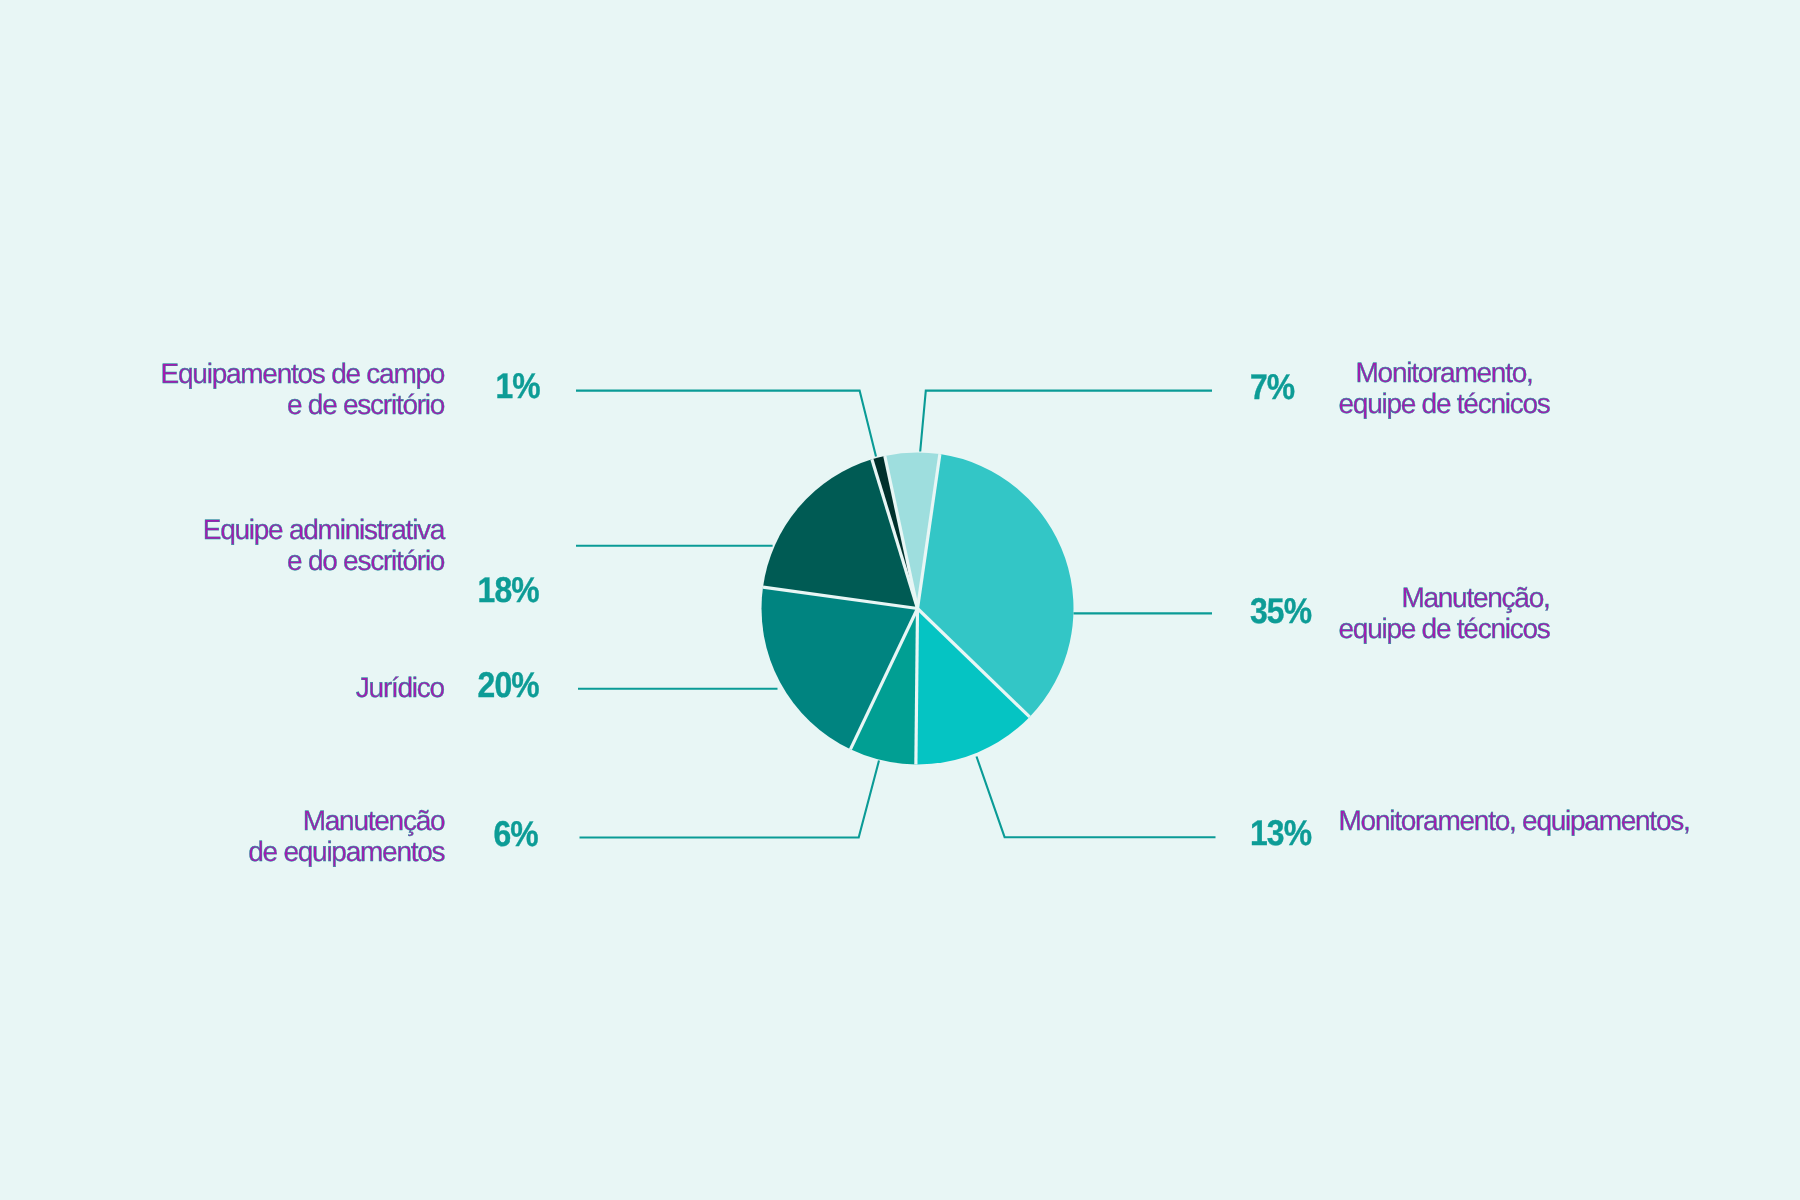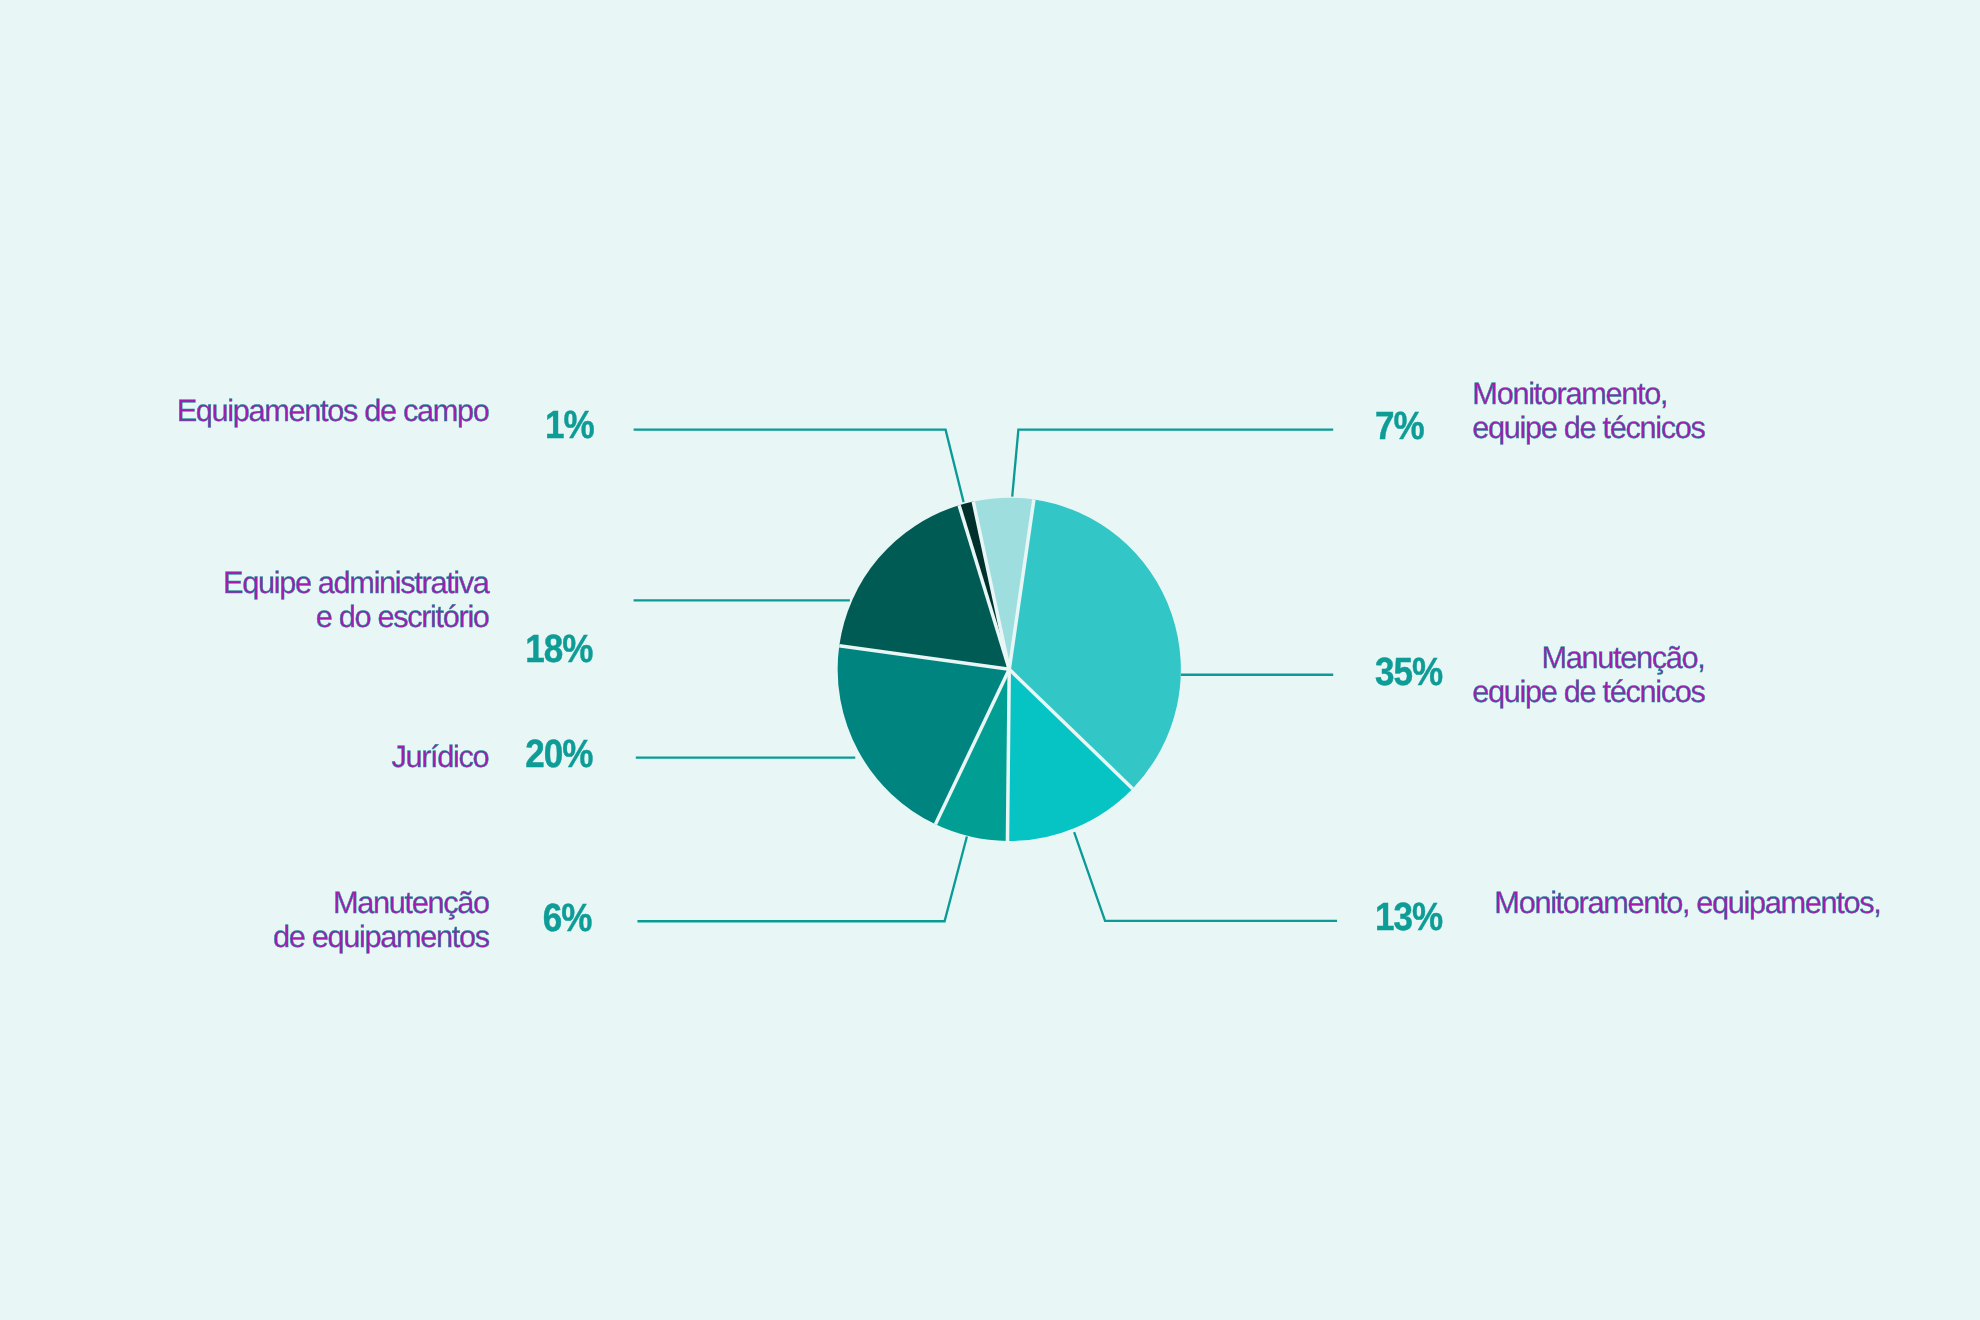--- a/index.html
+++ b/index.html
@@ -74,35 +74,35 @@
         <path d="M 879.0 760.5 L 858.7 837.5 L 579.5 837.5" fill="none" stroke="#0a9b96" stroke-width="2.1" stroke-linecap="butt" stroke-linejoin="miter"></path>
         <path d="M 777.5 688.8 L 578.0 688.8" fill="none" stroke="#0a9b96" stroke-width="2.1" stroke-linecap="butt" stroke-linejoin="miter"></path>
         <path d="M 772.6 545.8 L 576.0 545.8" fill="none" stroke="#0a9b96" stroke-width="2.1" stroke-linecap="butt" stroke-linejoin="miter"></path>
         <path d="M 876.0 456.5 L 859.6 390.6 L 576.0 390.6" fill="none" stroke="#0a9b96" stroke-width="2.1" stroke-linecap="butt" stroke-linejoin="miter"></path>
       </g>
   </svg>
 
   <div id="labels">
     <div class="callout">
       <div class="pct-block align-left" style="left: 1250px; top: 371.9px;"><span>7%</span></div>
-      <div class="name-block align-left" style="left: 1338.5px; top: 342px;">
+      <div class="name-block align-left" style="left: 1338.5px; top: 357px; text-align: center;">
         <div>Monitoramento,</div>
         <div>equipe de técnicos</div>
       </div>
     </div>
     <div class="callout">
       <div class="pct-block align-left" style="left: 1250px; top: 595.5px;"><span>35%</span></div>
       <div class="name-block align-left" style="left: 1338.5px; top: 581.8px; text-align: right;">
         <div>Manutenção,</div>
         <div>equipe de técnicos</div>
       </div>
     </div>
     <div class="callout">
       <div class="pct-block align-left" style="left: 1249.6px; top: 818.3px;"><span>13%</span></div>
-      <div class="name-block align-left" style="left: 1338.5px; top: 805px; margin-left: 20px;">
+      <div class="name-block align-left" style="left: 1338.5px; top: 805px;">
         <div>Monitoramento, equipamentos,</div>
       </div>
     </div>
     <div class="callout">
       <div class="pct-block align-right" style="right: 1262.3px; top: 818.5px;"><span>6%</span></div>
       <div class="name-block align-right" style="right: 1355.7px; top: 805.2px;">
         <div>Manutenção</div>
         <div>de equipamentos</div>
       </div>
     </div>
@@ -117,16 +117,17 @@
       <div class="pct-block align-right" style="right: 1261.5px; top: 527.2px; margin-top: 48px;"><span>18%</span></div>
       <div class="name-block align-right" style="right: 1355.8px; top: 513.5px;">
         <div>Equipe administrativa</div>
         <div>e do escritório</div>
       </div>
     </div>
     <div class="callout">
       <div class="pct-block align-right" style="right: 1260.3px; top: 371.4px;"><span>1%</span></div>
       <div class="name-block align-right" style="right: 1355.9px; top: 357.7px;">
         <div>Equipamentos de campo</div>
+        <div>e de escritório</div>
       </div>
     </div>
   </div>
 </div>
 
 </body></html>

